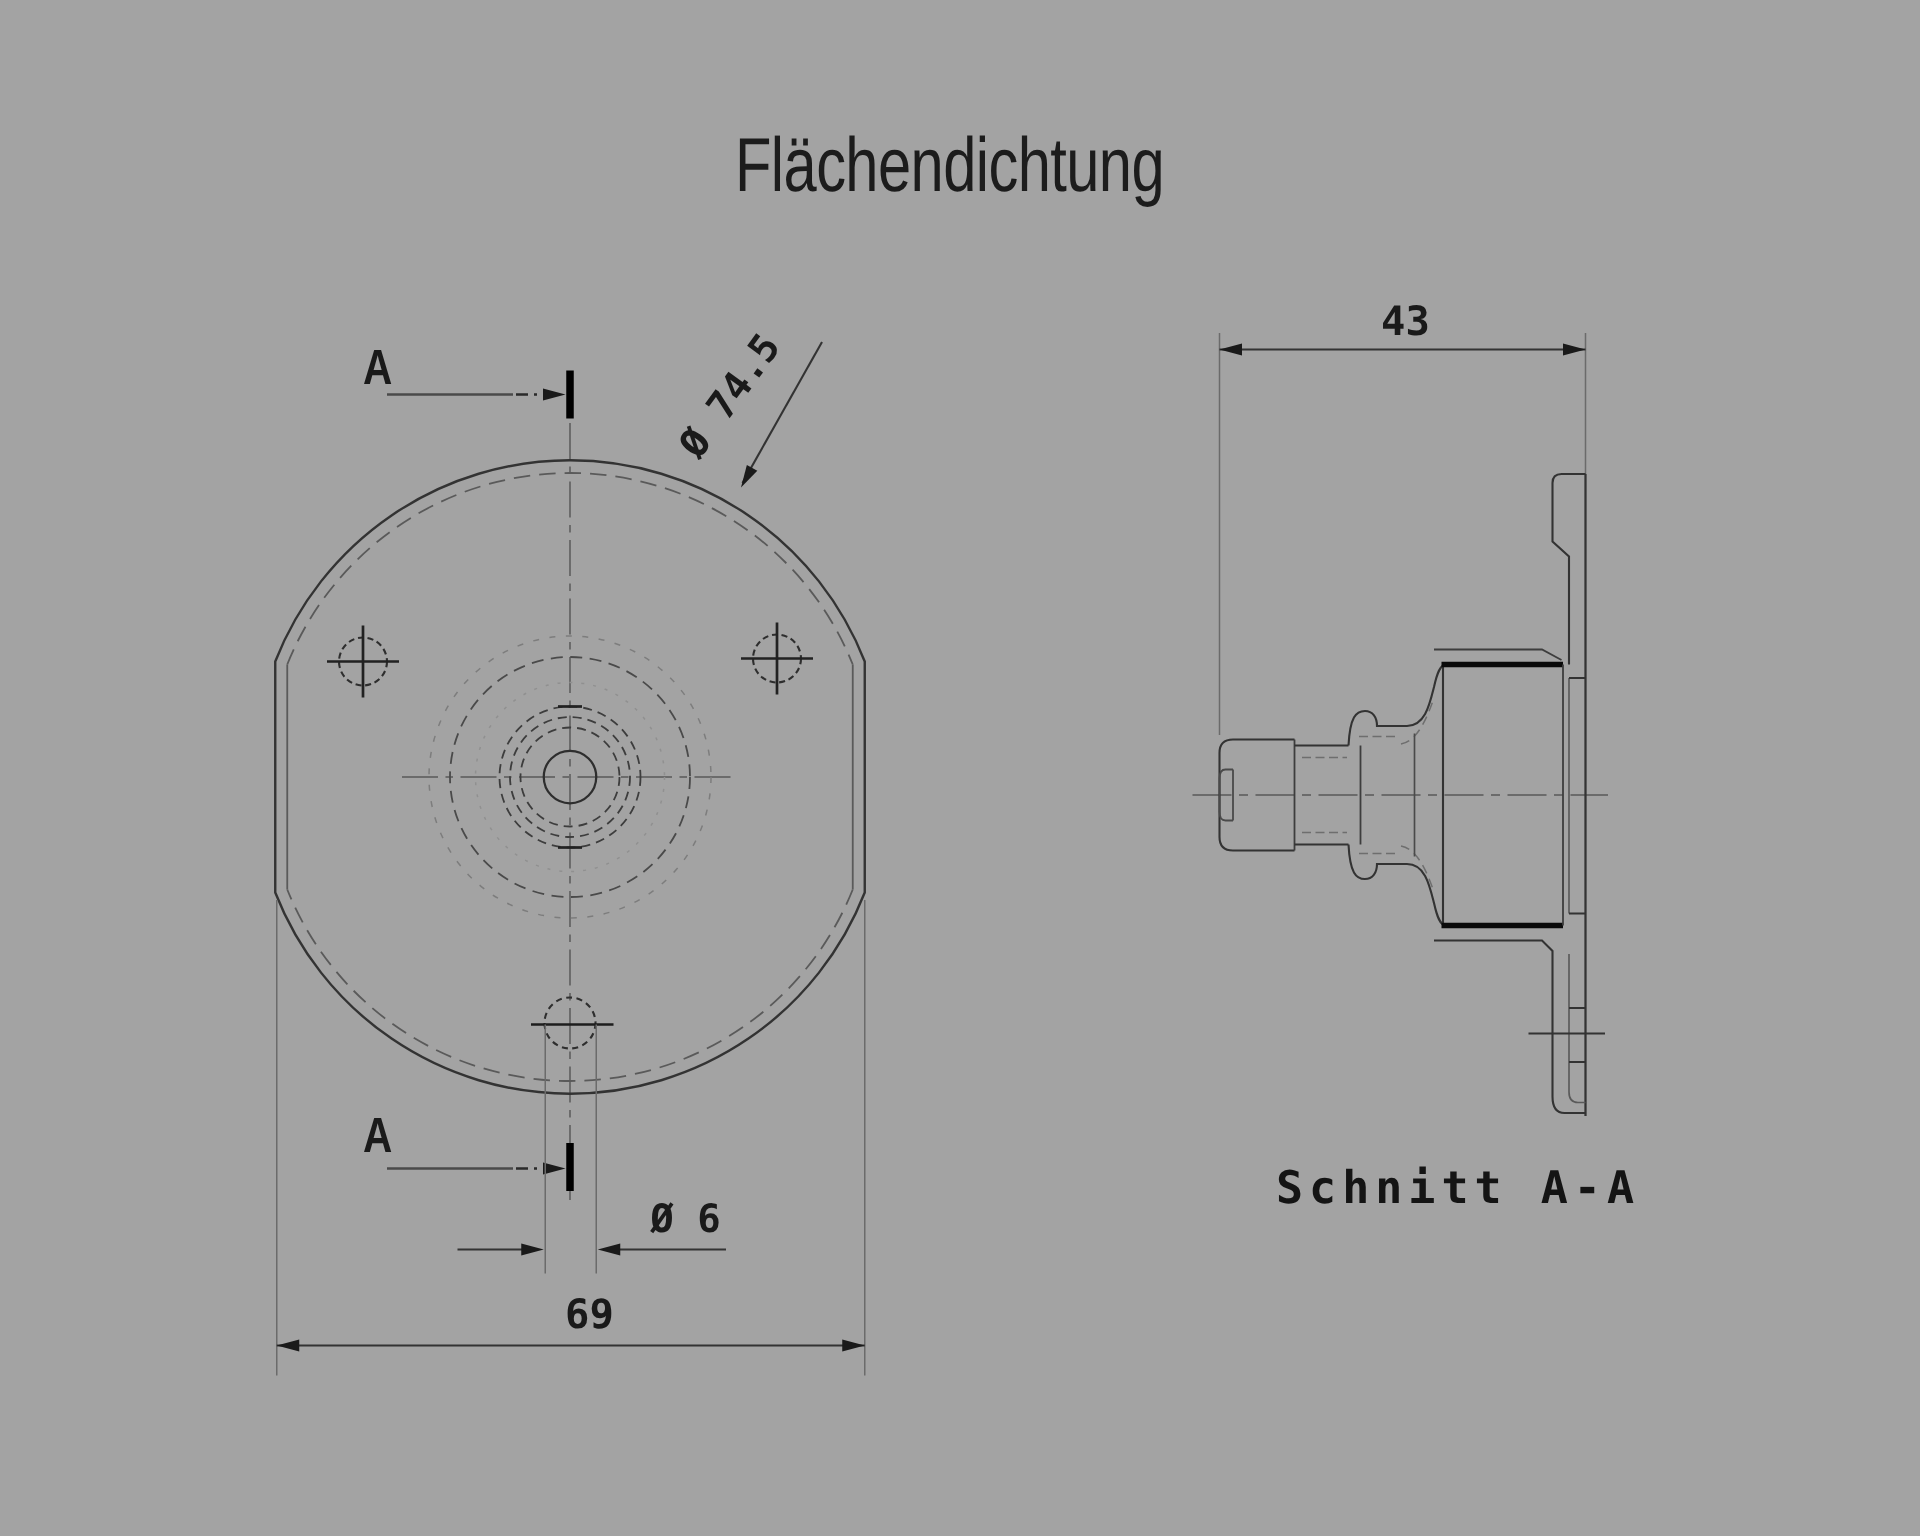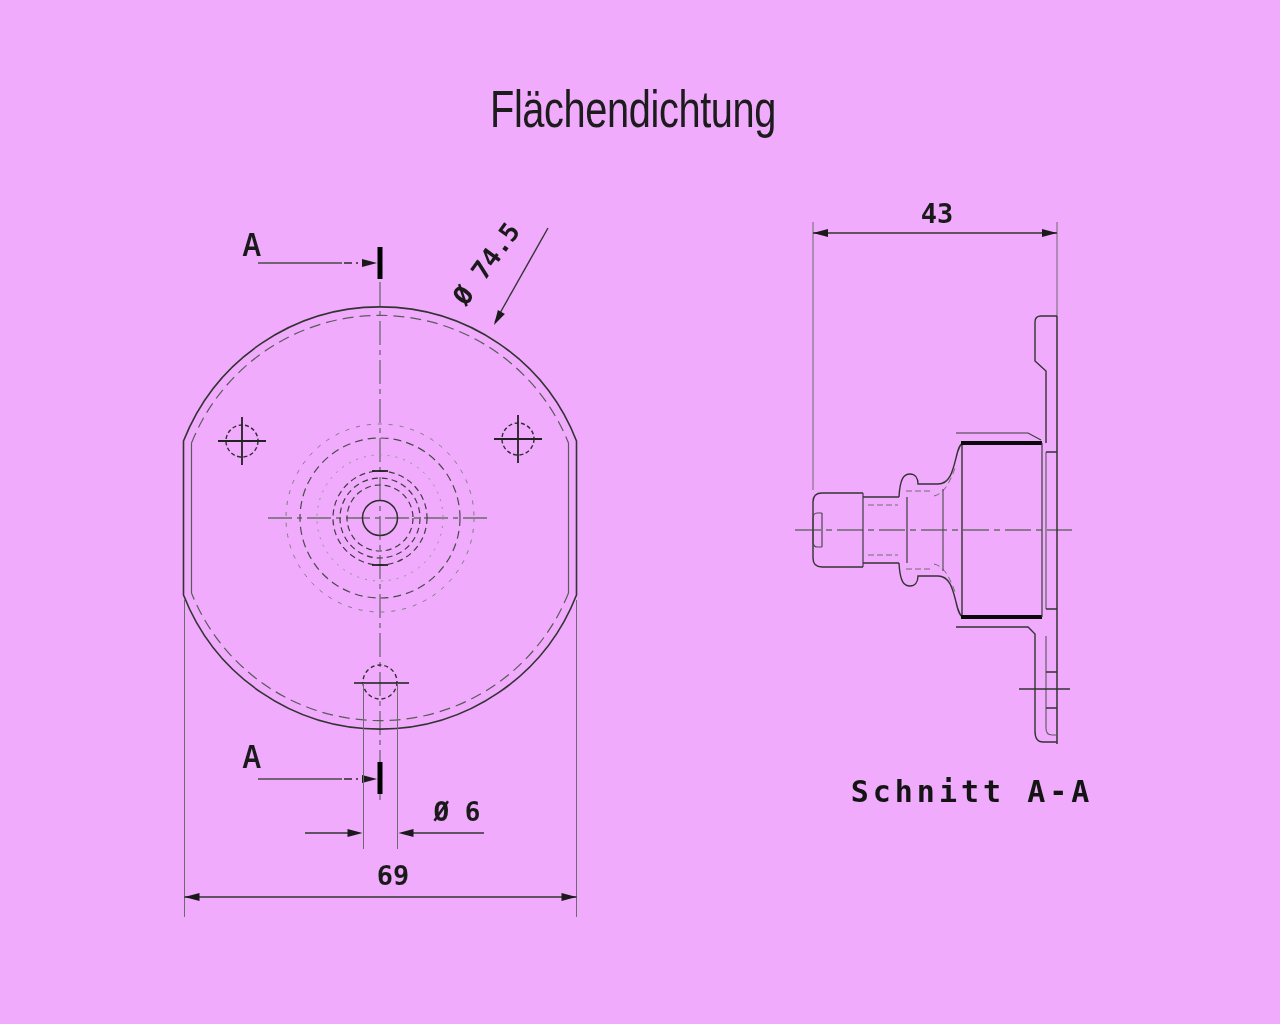--- a/index.html
+++ b/index.html
@@ -4,21 +4,21 @@
 <style>
   html, body {
     margin: 0;
     padding: 0;
     background: #ffffff;
   }
   #stage {
     position: relative;
     width: 1280px;
     height: 1024px;
-    background: #f0abfc;
+    background: #a3a3a3;
     overflow: hidden;
   }
   svg { display: block; }
   .title-text {
     font-family: "Liberation Sans", sans-serif;
     font-size: 51px;
     font-weight: normal;
     fill: #1c1c1c;
     letter-spacing: -0.5px;
   }

